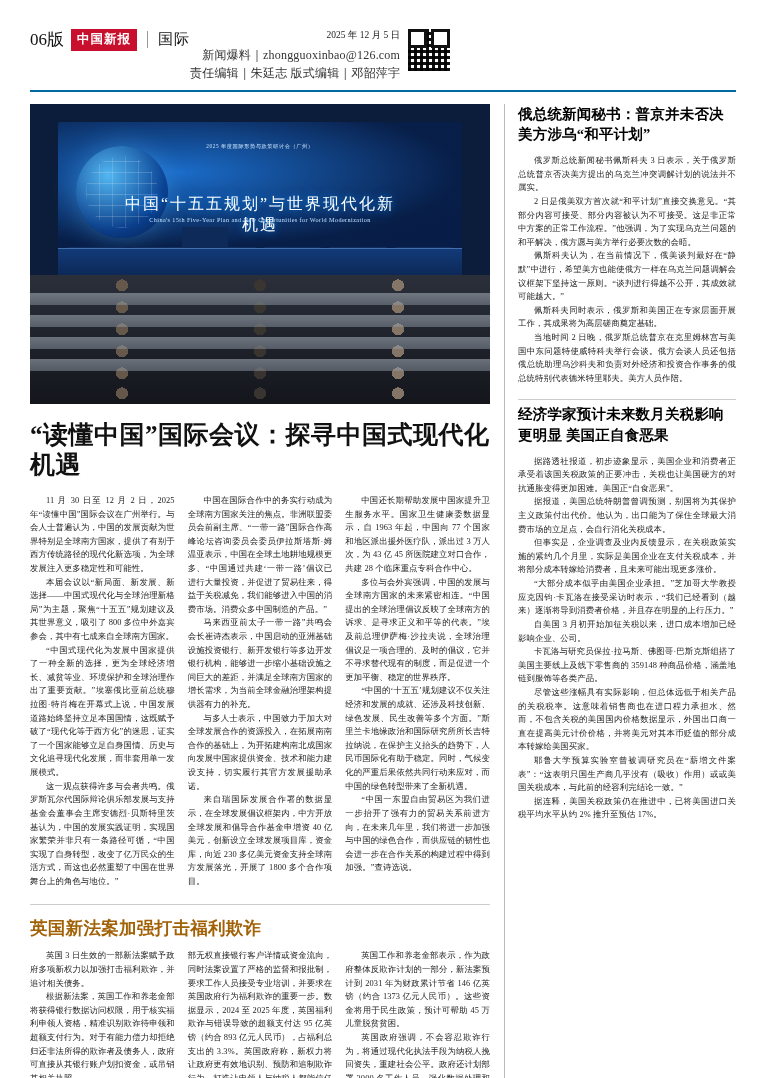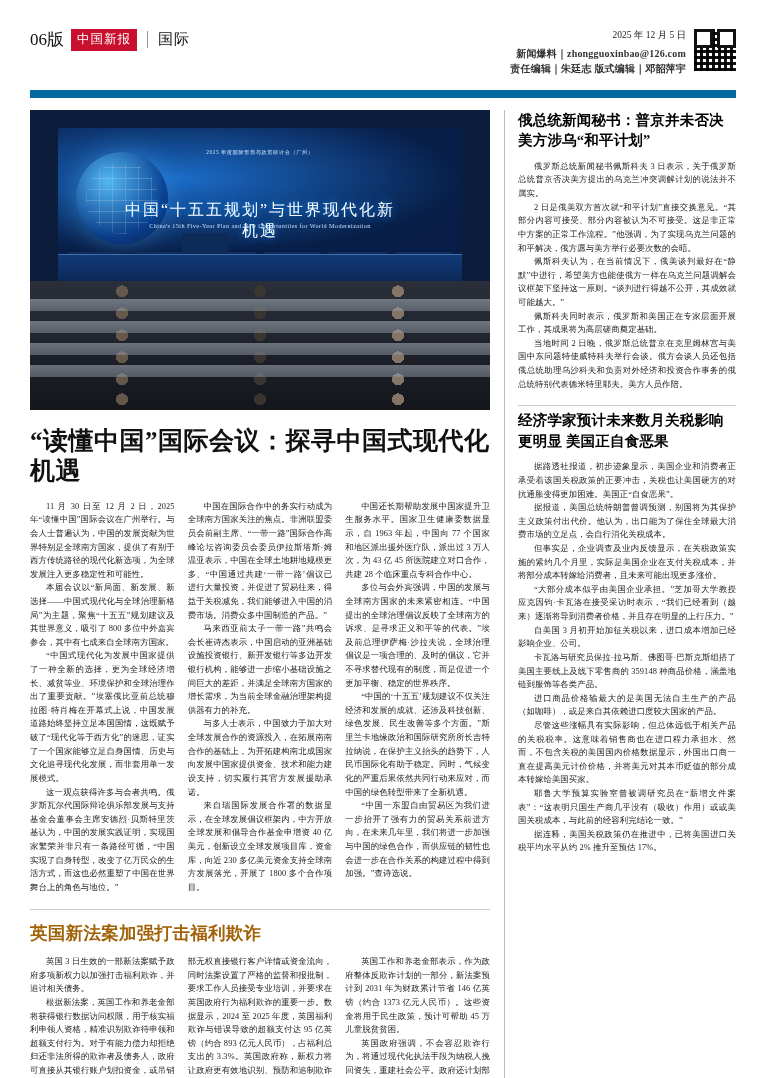--- a/index.html
+++ b/index.html
@@ -15,41 +15,40 @@
   .page {
     width: 766px; height: 1078px;
     padding: 28px 30px 20px 30px;
     position: relative;
   }
 
   
   .masthead {
     display: flex;
     align-items: flex-start;
-    justify-content: space-between;
-    border-bottom: 8px solid #0369a1;
-    padding-bottom: 13px;
+    border-bottom: 2px solid #0369a1;
+    padding-bottom: 7px;
   }
   .mh-left { display:flex; align-items:center; gap:7px; }
   .page-num {
     font-size: 17px; letter-spacing: 0px; color:#111;
     font-family: "Liberation Serif", serif;
   }
   .brand {
     background:#c8102e; color:#fff; font-size:12.5px;
     padding:2px 6px 3px 6px; letter-spacing:1px;
-    font-family:"Liberation Sans", sans-serif; font-weight:normal;
+    font-family:"Liberation Sans", sans-serif; font-weight:bold;
   }
   .divider-v { width:1px; height:17px; background:#999; margin:0 3px; }
   .section-name { font-size:15px; color:#111; letter-spacing:1px; }
 
   .mh-right { text-align:right; display:flex; align-items:flex-start; gap:8px; }
   .mh-meta { text-align:right; line-height:1.55; }
   .mh-date { font-size:9.5px; color:#222; margin-bottom:3px; }
-  .mh-line { font-size:10px; color:#333; letter-spacing:0.2px;font-weight:bold; }
+  .mh-line { font-size:12px; color:#333; letter-spacing:0.2px; }
   .qr {
     width:42px; height:42px; margin-top:1px;
     background:
       repeating-linear-gradient(90deg, #111 0 3px, #fff 3px 6px),
       repeating-linear-gradient(0deg, #111 0 3px, #fff 3px 6px);
     background-blend-mode: multiply;
     position: relative;
   }
   .qr::before, .qr::after {
     content:""; position:absolute; width:13px; height:13px;
@@ -260,20 +259,19 @@
       </div>
 
       <h3 class="rhead second">经济学家预计未来数月关税影响更明显 美国正自食恶果</h3>
       <div class="body1">
         <p class="t">据路透社报道，初步迹象显示，美国企业和消费者正承受着该国关税政策的正要冲击，关税也让美国硬方的对抗通胀变得更加困难。美国正“自食恶果”。</p>
         <p class="t">据报道，美国总统特朗普曾调预测，别国将为其保护主义政策付出代价。他认为，出口能为了保住全球最大消费市场的立足点，会自行消化关税成本。</p>
         <p class="t">但事实是，企业调查及业内反馈显示，在关税政策实施的紧约几个月里，实际是美国企业在支付关税成本，并将部分成本转嫁给消费者，且未来可能出现更多涨价。</p>
         <p class="t">“大部分成本似乎由美国企业承担。”芝加哥大学教授应克因钧·卡瓦洛在接受采访时表示，“我们已经看到（越来）逐渐将导到消费者价格，并且存在明显的上行压力。”</p>
         <p class="t">自美国 3 月初开始加征关税以来，进口成本增加已经影响企业、公司。</p>
         <p class="t">卡瓦洛与研究员保拉·拉马斯、佛图哥·巴斯克斯组搭了美国主要线上及线下零售商的 359148 种商品价格，涵盖地链到服饰等各类产品。</p>
-        <p class="t">进口商品价格输最大的是美国无法自主生产的产品（如咖啡），或是来自其依赖进口度较大国家的产品。</p>
         <p class="t">尽管这些涨幅具有实际影响，但总体远低于相关产品的关税税率。这意味着销售商也在进口程力承担水、然而，不包含关税的美国国内价格数据显示，外国出口商一直在提高美元计价价格，并将美元对其本币贬值的部分成本转嫁给美国买家。</p>
         <p class="t">耶鲁大学预算实验室曾被调研究员在“薪增文件案表”：“这表明只国生产商几乎没有（吸收）作用）或或美国关税成本，与此前的经容利完结论一致。”</p>
         <p class="t">据连释，美国关税政策仍在推进中，已将美国进口关税平均水平从约 2% 推升至预估 17%。</p>
       </div>
     </div>
   </div>
 </div>
 
 </body></html>

